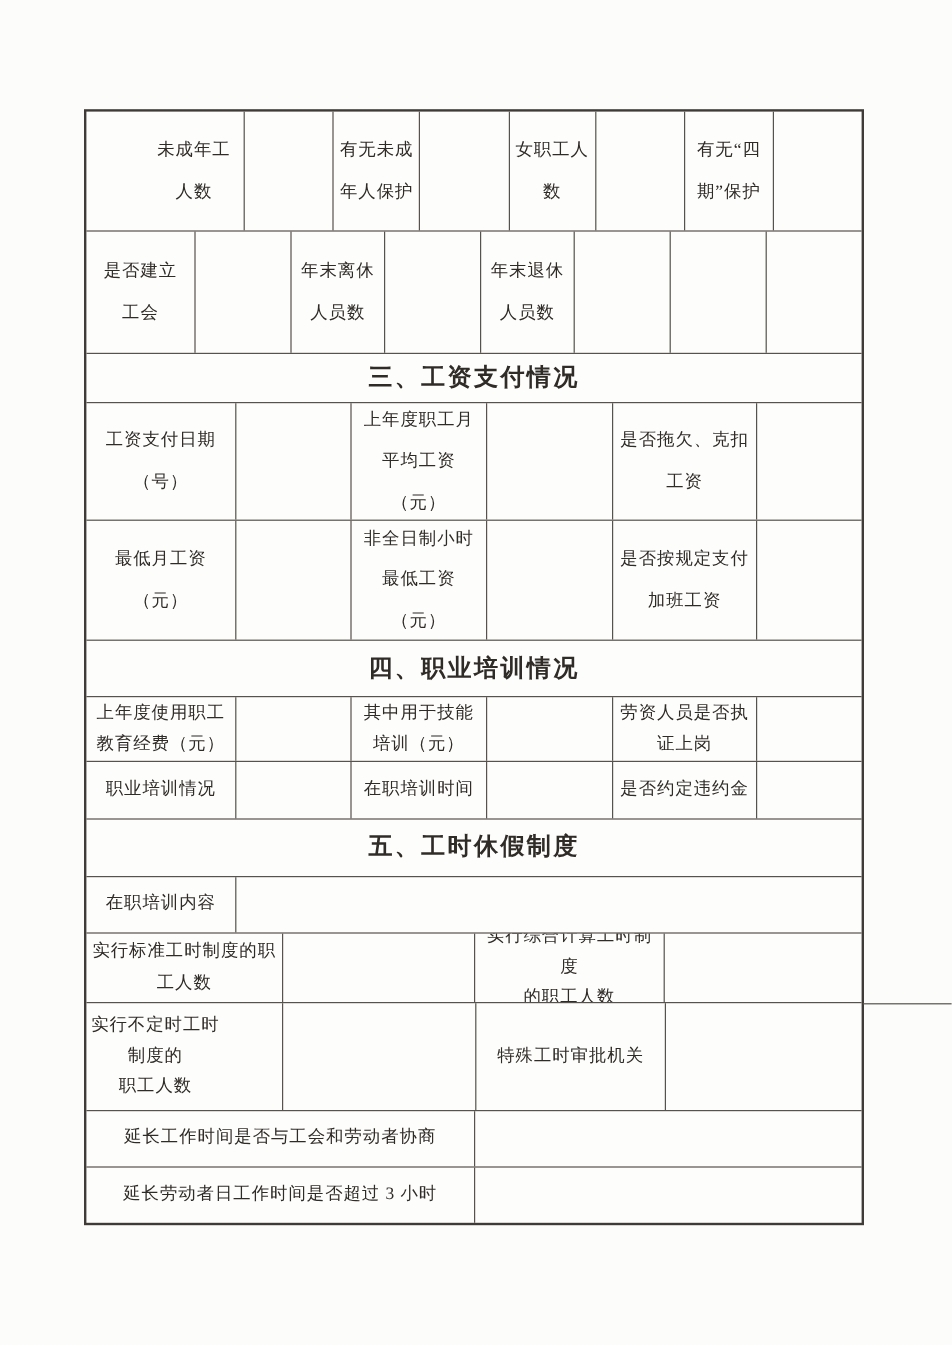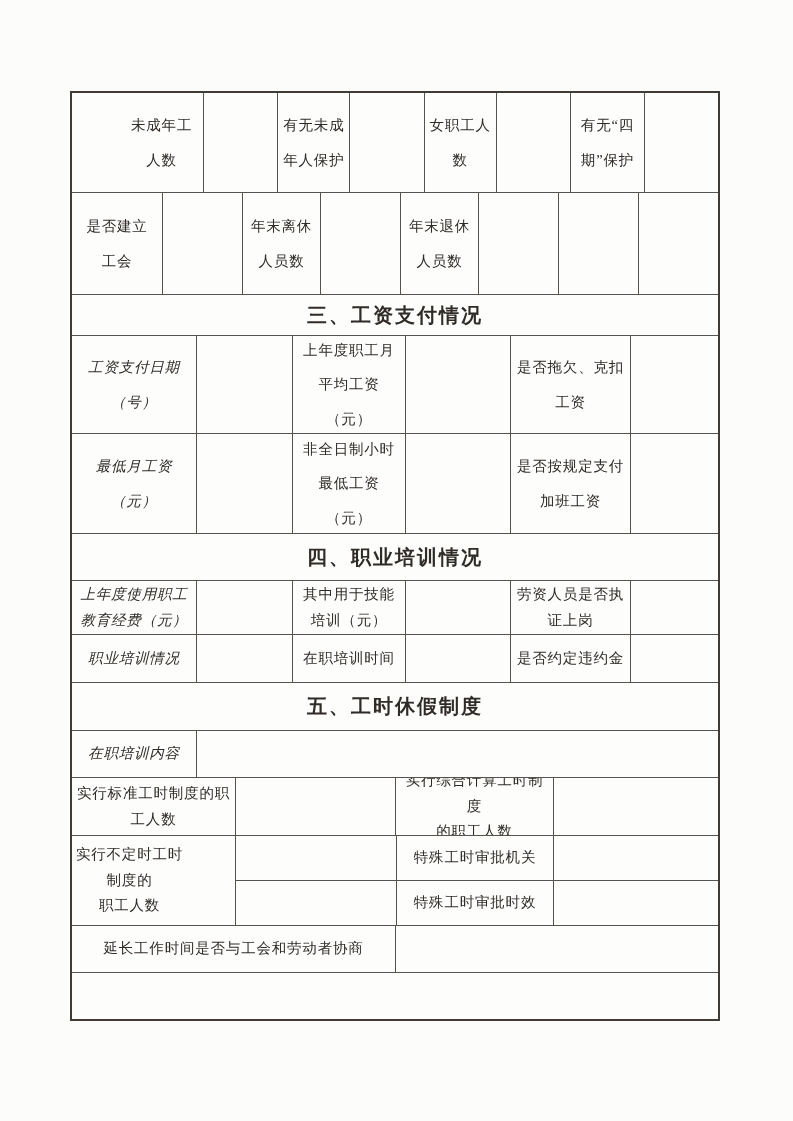--- a/index.html
+++ b/index.html
@@ -35,35 +35,35 @@
   }
   .td:first-child { border-left: none; }
   .lh-lg { line-height: 2.35; }
   .lh-sm { line-height: 1.75; }
   .section-header {
     width: 646px;
     font-weight: bold;
     font-size: 20px;
     letter-spacing: 2px;
   }
-  .vstack { display: flex; flex-direction: column; border-left: 1px solid #56524d; }
+  .vstack { display: flex; flex-direction: row; border-left: 1px solid #56524d; }
   .vstack .tr { flex: 1; }
   .vstack .tr .td:first-child { border-left: none; }
   
   .h-r1 { height: 99px; padding-left: 48px; }  .h-r2 { height: 102px; }
   .h-hd3 { height: 41px; } .h-r3 { height: 98px; }  .h-r4 { height: 100px; }
   .h-hd4 { height: 47px; } .h-r5 { height: 54px; }  .h-r6 { height: 48px; } .h-r7 { height: 47px; }
   .h-hd5 { height: 48px; } .h-r8 { height: 58px; }  .h-r9 { height: 90px; gap: 48px; }
   .h-r10 { height: 47px; } .h-r11 { height: 47px; }
   
   .w-a1 { width: 90px; } .w-a2 { width: 80px; } .w-a3 { width: 78px; }
   .w-a4 { width: 80px; } .w-a5 { width: 78px; } .w-a6 { width: 80px; }
   .w-a7 { width: 80px; } .w-a8 { width: 80px; }
   
-  .w-b1 { width: 124px; font-style: italic; } .w-b2 { width: 96px; } .w-b3 { width: 113px; }
+  .w-b1 { width: 124px; } .w-b2 { width: 96px; } .w-b3 { width: 113px; }
   .w-b4 { width: 105px; } .w-b5 { width: 120px; } .w-b6 { width: 88px; }
   .w-bspan { width: 522px; }
   
   .w-c1 { width: 163px; } .w-c2 { width: 160px; } .w-c3 { width: 158px; } .w-c4 { width: 165px; }
   .w-cstack { width: 483px; }
   .w-half { width: 323px; }
 </style>
 </head>
 <body>
 
@@ -184,16 +184,17 @@
       </div>
     </div>
   </div>
 
   <div class="tr h-r10">
     <div class="td w-half">延长工作时间是否与工会和劳动者协商</div>
     <div class="td w-half"></div>
   </div>
 
   <div class="tr h-r11">
+    <div class="td w-half">延长劳动者日工作时间是否超过 3 小时</div>
     <div class="td w-half"></div>
   </div>
 
 </div>
 
 </body></html>

